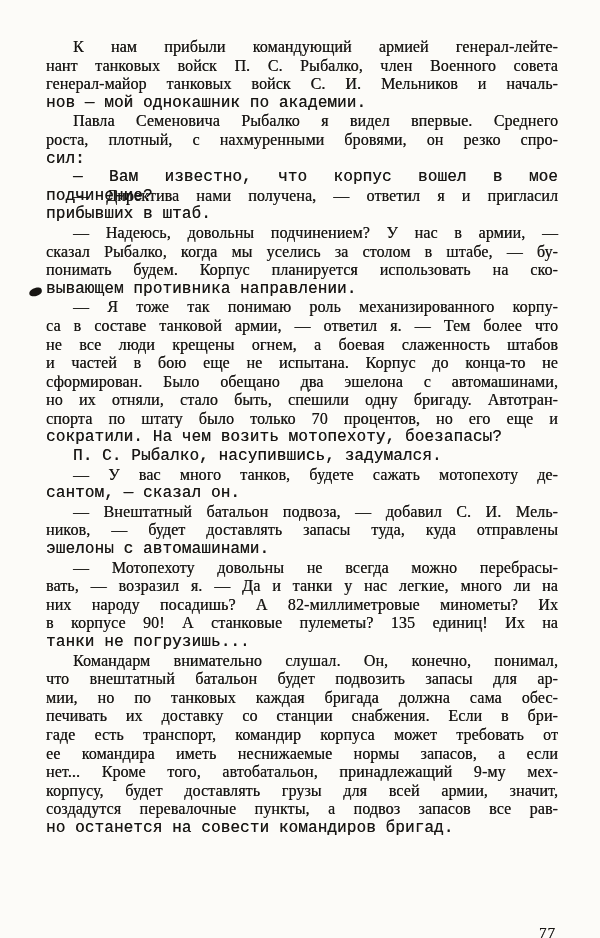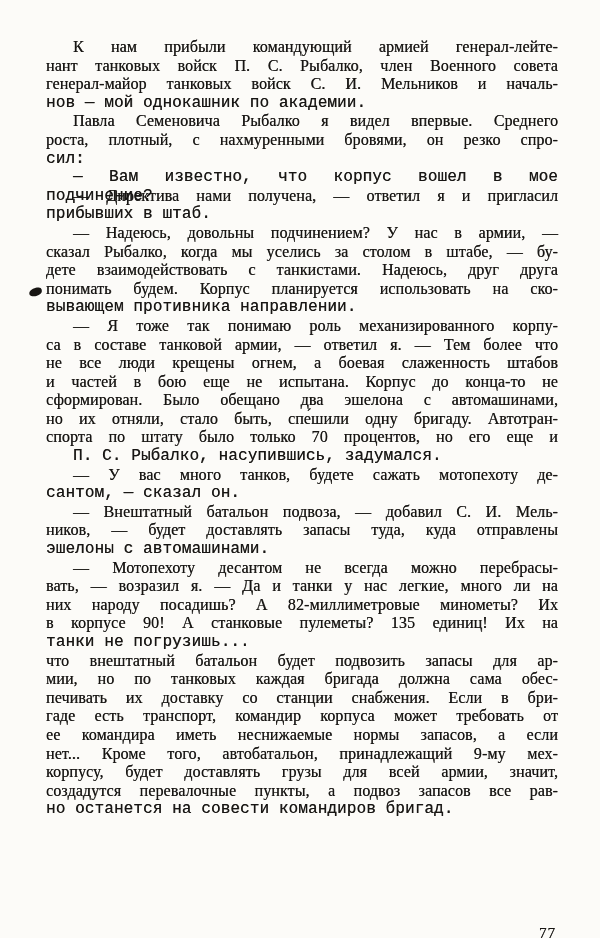--- a/index.html
+++ b/index.html
@@ -73,41 +73,42 @@
       <div class="line">генерал-майор танковых войск С. И. Мельников и началь-</div>
       <div class="line end">нов — мой однокашник по академии.</div>
       <div class="line indent">Павла Семеновича Рыбалко я видел впервые. Среднего</div>
       <div class="line">роста, плотный, с нахмуренными бровями, он резко спро-</div>
       <div class="line end">сил:</div>
       <div class="line indent end">— Вам известно, что корпус вошел в мое подчинение?</div>
       <div class="line indent">— Директива нами получена, — ответил я и пригласил</div>
       <div class="line end">прибывших в штаб.</div>
       <div class="line indent">— Надеюсь, довольны подчинением? У нас в армии, —</div>
       <div class="line">сказал Рыбалко, когда мы уселись за столом в штабе, — бу-</div>
-      <div class="line">дете взаимодействовать с танкистами. Надеюсь, друг друга</div>
       <div class="line">понимать будем. Корпус планируется использовать на ско-</div>
       <div class="line end">вывающем противника направлении.</div>
       <div class="line indent">— Я тоже так понимаю роль механизированного корпу-</div>
       <div class="line">са в составе танковой армии, — ответил я. — Тем более что</div>
       <div class="line">не все люди крещены огнем, а боевая слаженность штабов</div>
       <div class="line">и частей в бою еще не испытана. Корпус до конца-то не</div>
       <div class="line">сформирован. Было обещано два эшелона с автомашинами,</div>
       <div class="line">но их отняли, стало быть, спе́шили одну бригаду. Автотран-</div>
       <div class="line">спорта по штату было только 70 процентов, но его еще и</div>
+      <div class="line end">сократили. На чем возить мотопехоту, боезапасы?</div>
       <div class="line indent end">П. С. Рыбалко, насупившись, задумался.</div>
       <div class="line indent">— У вас много танков, будете сажать мотопехоту де-</div>
       <div class="line end">сантом, — сказал он.</div>
       <div class="line indent">— Внештатный батальон подвоза, — добавил С. И. Мель-</div>
       <div class="line">ников, — будет доставлять запасы туда, куда отправлены</div>
       <div class="line end">эшелоны с автомашинами.</div>
-      <div class="line indent">— Мотопехоту десантом не всегда можно перебрасы-</div>
+      <div class="line indent">— Мотопехоту довольны не всегда можно перебрасы-</div>
       <div class="line">вать, — возразил я. — Да и танки у нас легкие, много ли на</div>
       <div class="line">них народу посадишь? А 82-миллиметровые минометы? Их</div>
       <div class="line">в корпусе 90! А станковые пулеметы? 135 единиц! Их на</div>
       <div class="line end">танки не погрузишь...</div>
+      <div class="line indent">Командарм внимательно слушал. Он, конечно, понимал,</div>
       <div class="line">что внештатный батальон будет подвозить запасы для ар-</div>
       <div class="line">мии, но по танковых каждая бригада должна сама обес-</div>
       <div class="line">печивать их доставку со станции снабжения. Если в бри-</div>
       <div class="line">гаде есть транспорт, командир корпуса может требовать от</div>
       <div class="line">ее командира иметь неснижаемые нормы запасов, а если</div>
       <div class="line">нет... Кроме того, автобатальон, принадлежащий 9-му мех-</div>
       <div class="line">корпусу, будет доставлять грузы для всей армии, значит,</div>
       <div class="line">создадутся перевалочные пункты, а подвоз запасов все рав-</div>
       <div class="line end">но останется на совести командиров бригад.</div>
     </div>

